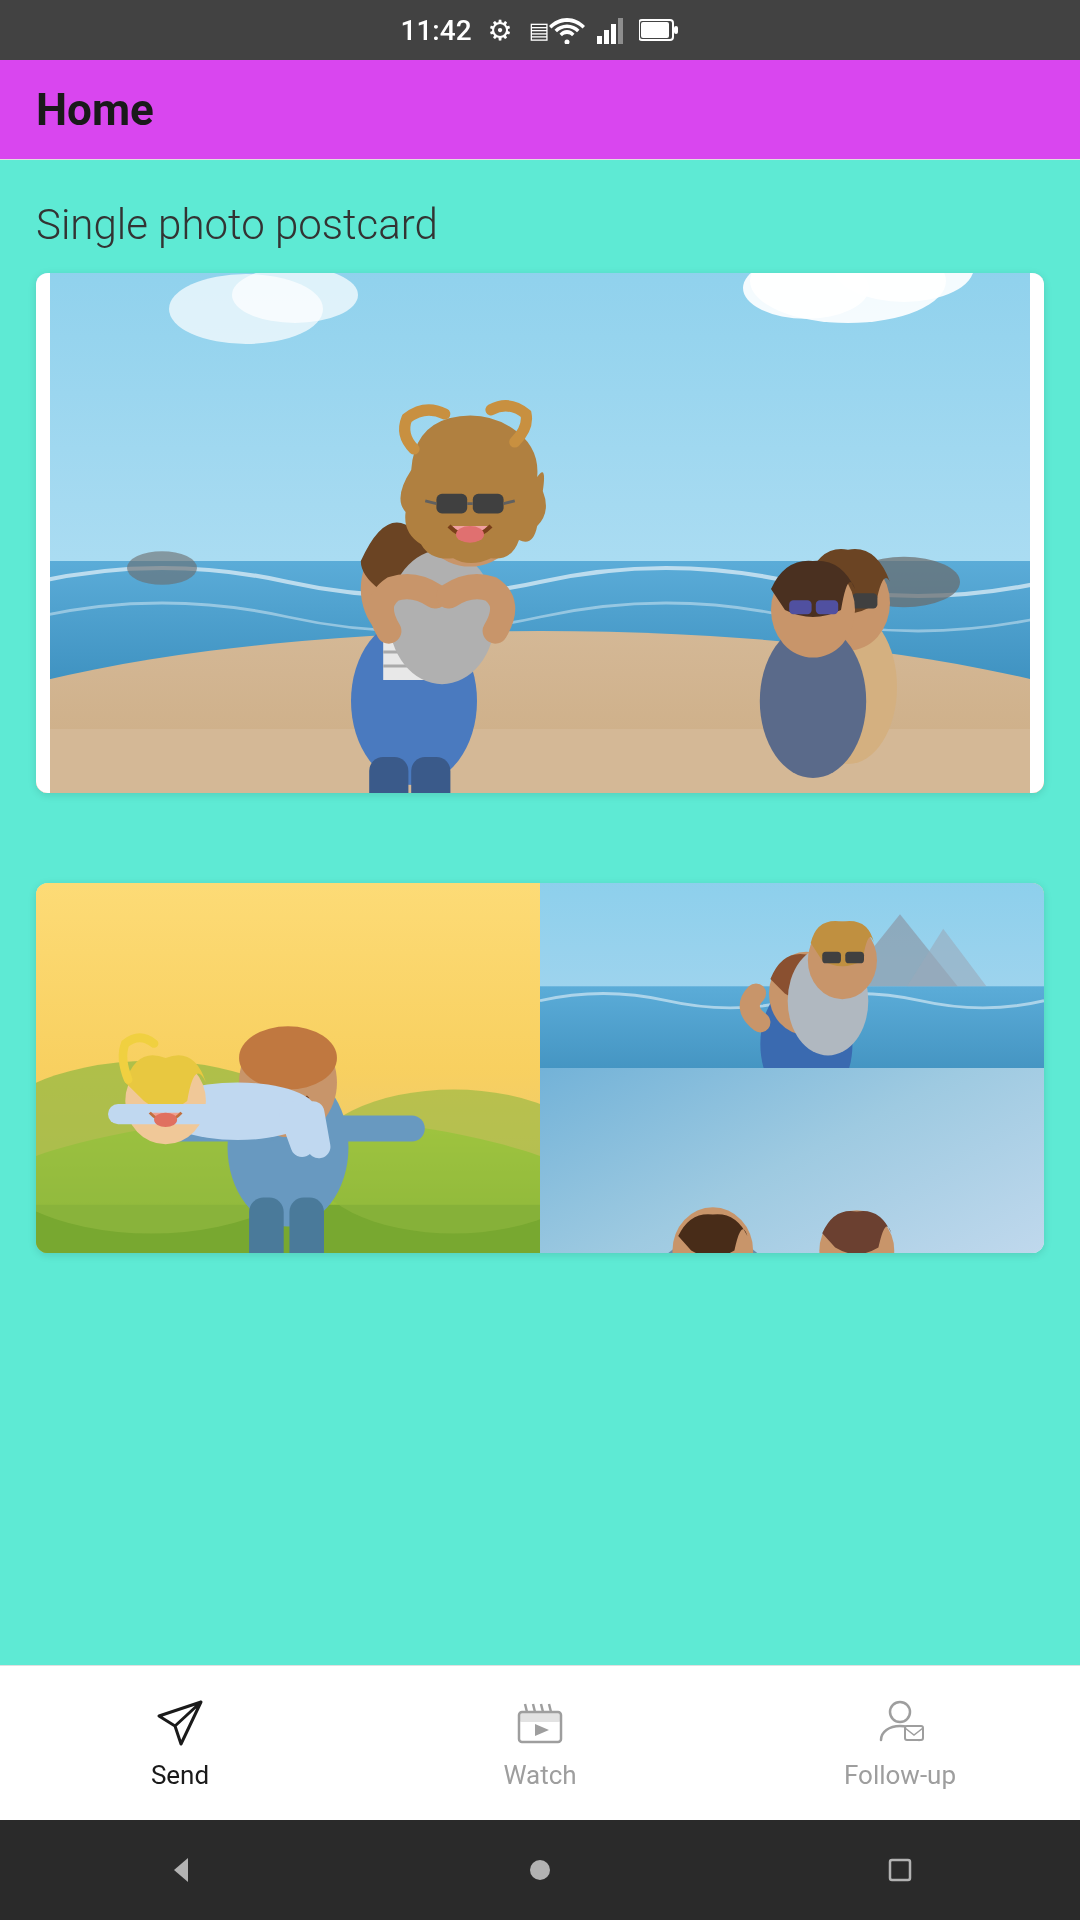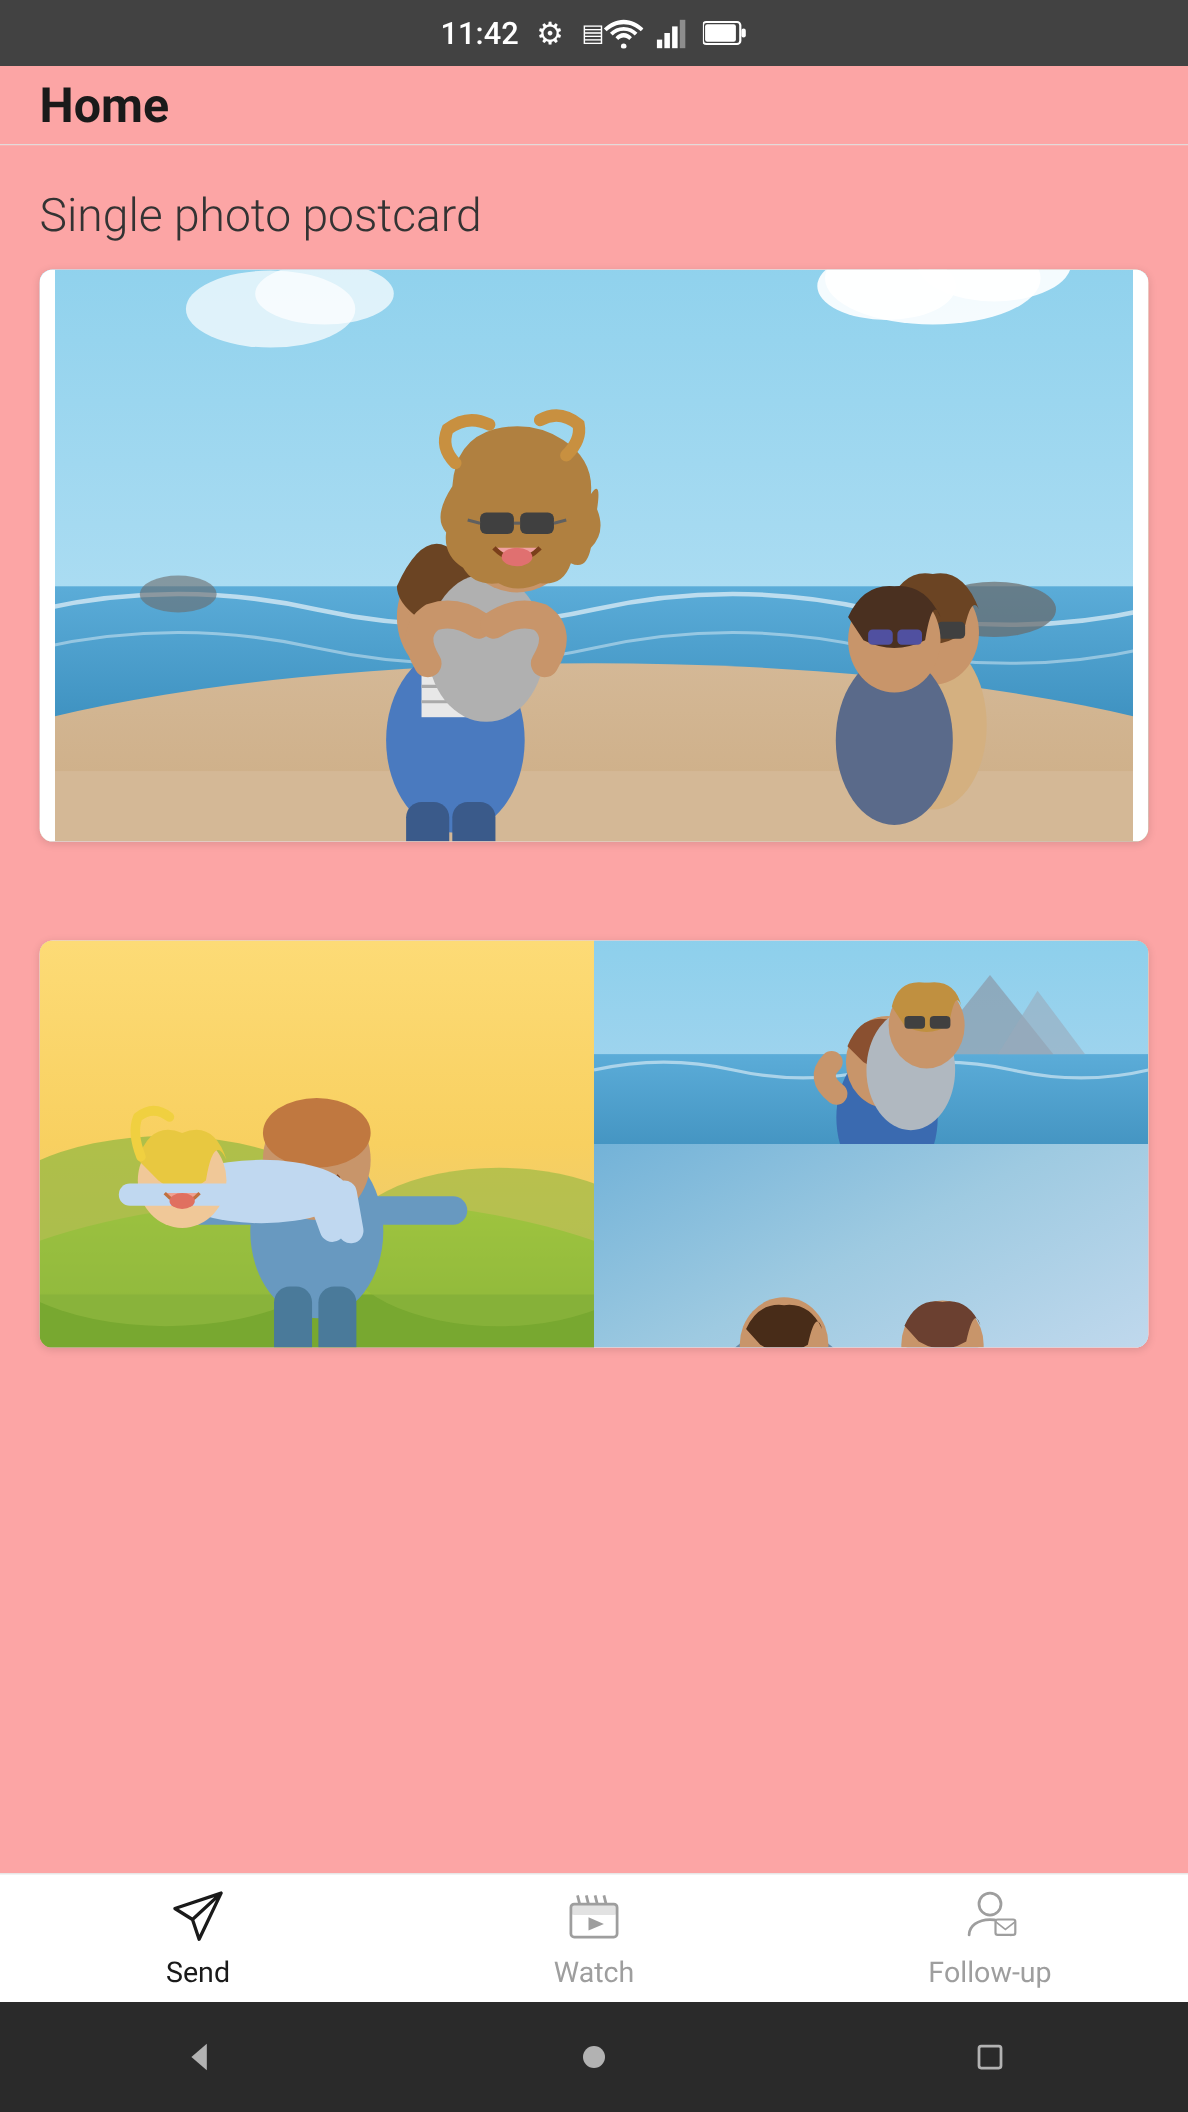--- a/index.html
+++ b/index.html
@@ -33,38 +33,38 @@
       gap: 16px;
     }
     .status-right {
       display: flex;
       align-items: center;
       gap: 12px;
     }
 
     
     .top-bar {
-      background: #fca5a5;
-      height: 72px;
+      background: #d946ef;
+      height: 100px;
       display: flex;
       align-items: center;
       padding: 0 36px;
       border-bottom: 1px solid #e0e0e0;
       flex-shrink: 0;
     }
     .top-bar-title {
       font-size: 44px;
       font-weight: 700;
       color: #1a1a1a;
     }
 
     
     .main-content {
       flex: 1;
-      background: #fca5a5;
+      background: #5eead4;
       overflow-y: auto;
       padding-bottom: 20px;
     }
 
     
     .section {
       padding: 40px 36px 20px;
     }
     .section-title {
       font-size: 42px;
@@ -120,21 +120,21 @@
     .multi-photo-cell:nth-child(2) {
       background: linear-gradient(135deg, #87CEEB 0%, #b0d8f0 30%, #d0e8f8 50%, #a0c070 80%);
     }
     .multi-photo-cell:nth-child(3) {
       background: linear-gradient(180deg, #6baed6 0%, #9ecae1 50%, #c6dbef 100%);
     }
 
     
     .bottom-nav {
       background: white;
-      height: 117px;
+      height: 155px;
       display: flex;
       align-items: stretch;
       border-top: 1px solid #e0e0e0;
       flex-shrink: 0;
     }
     .nav-item {
       flex: 1;
       display: flex;
       flex-direction: column;
       align-items: center;

